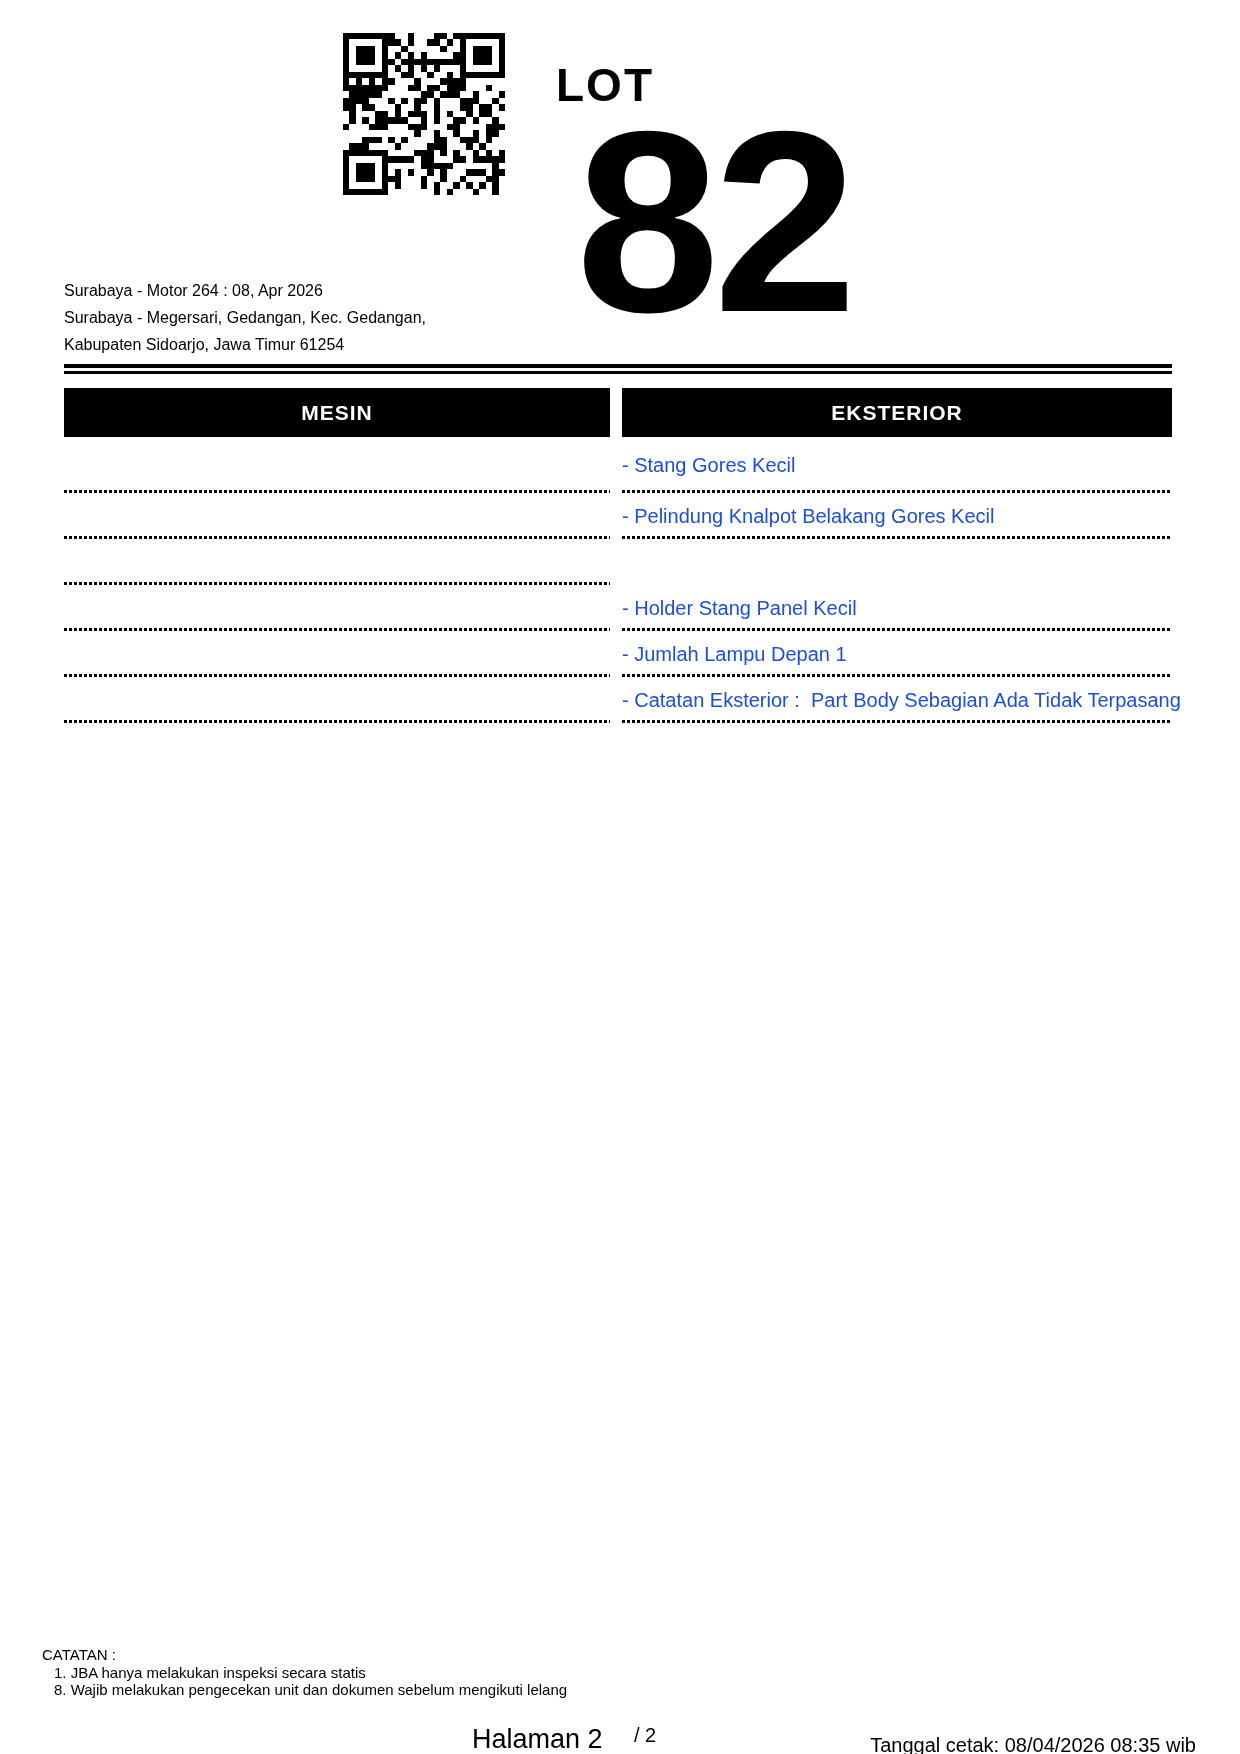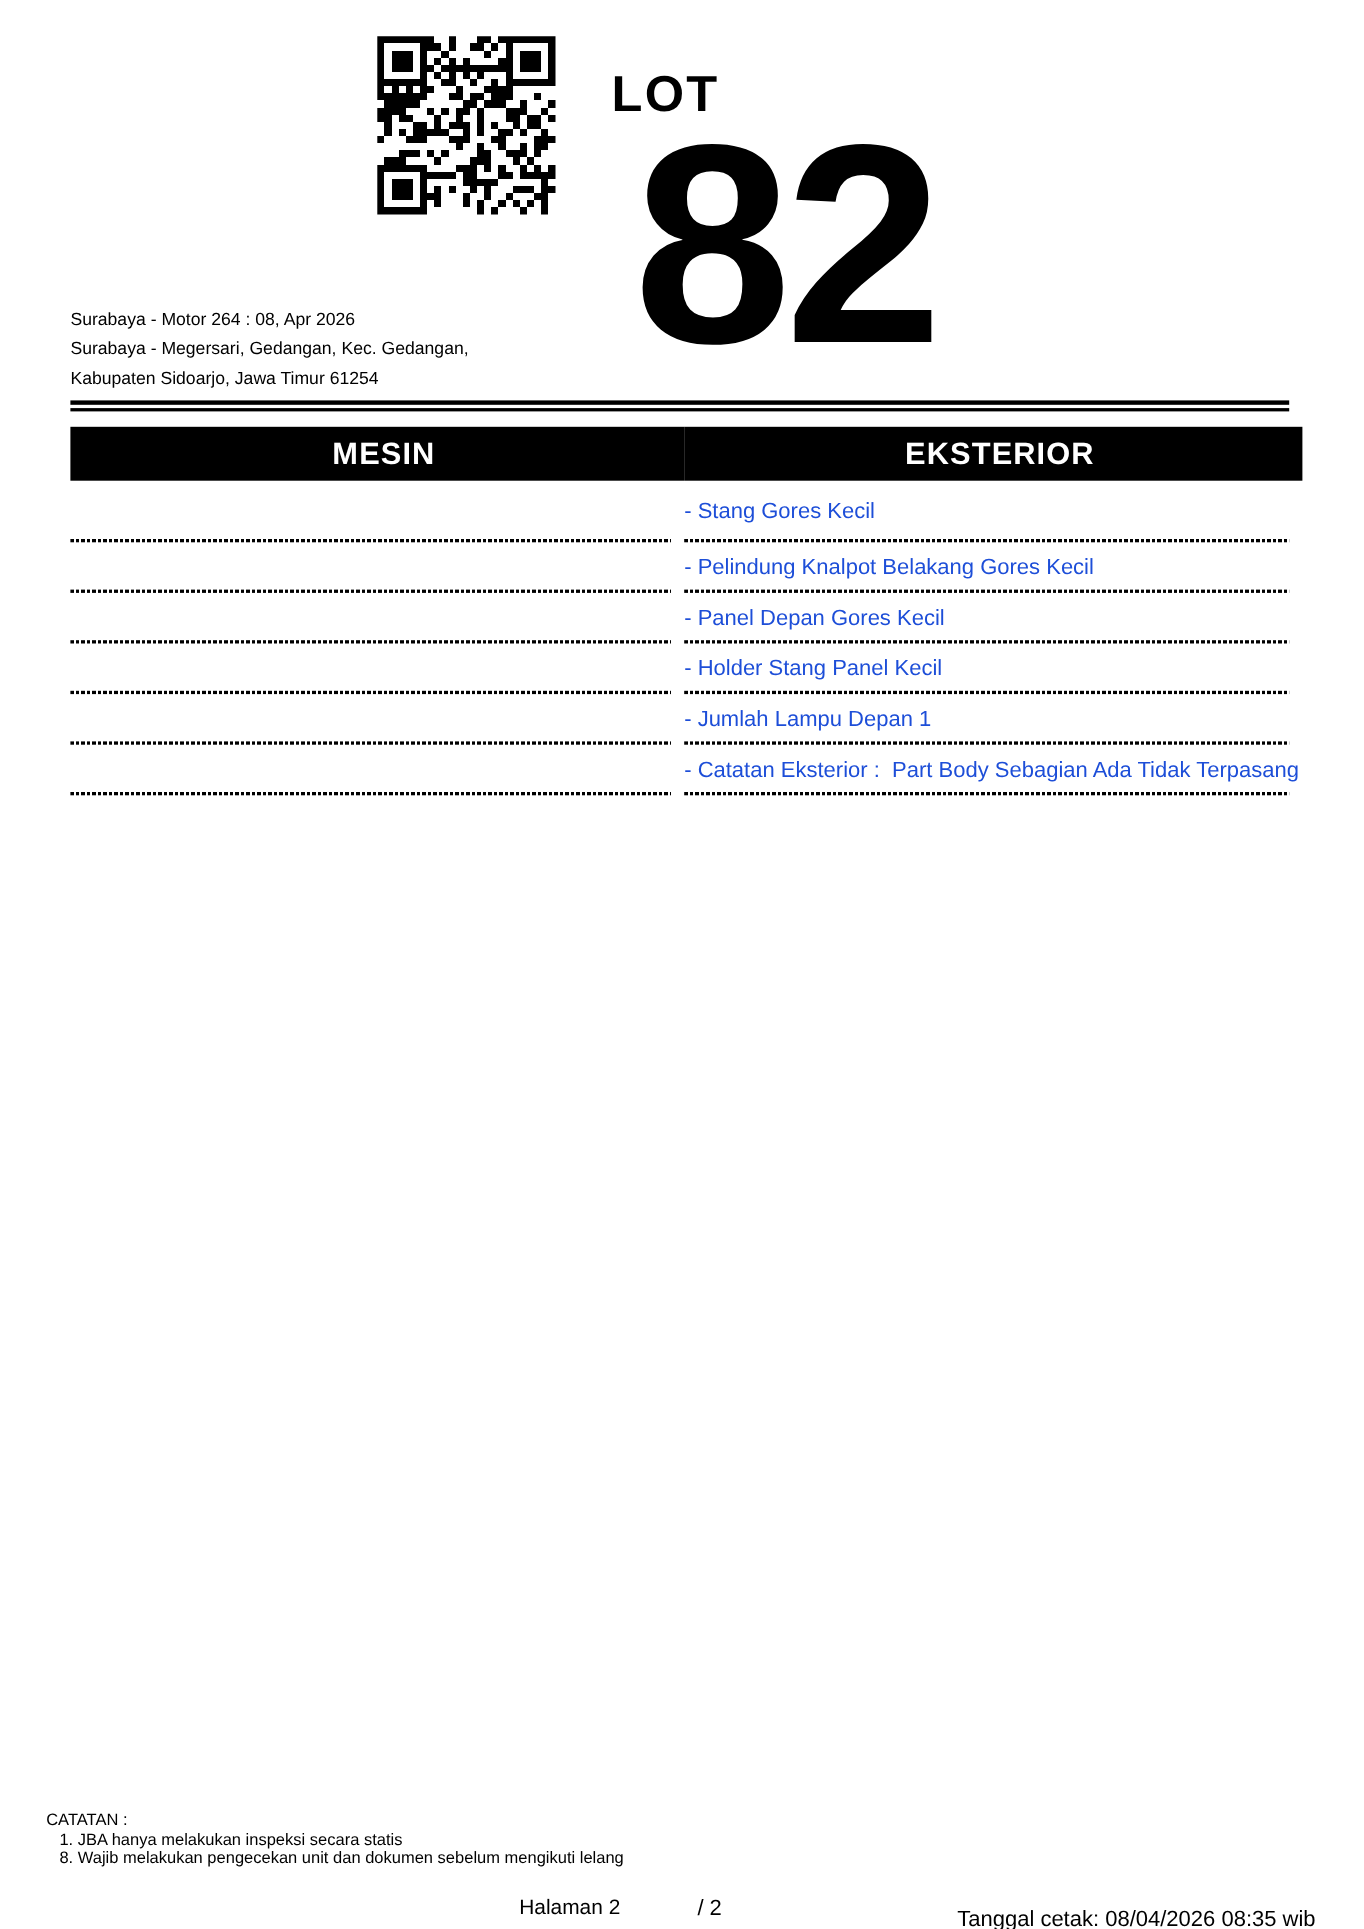--- a/index.html
+++ b/index.html
@@ -17,38 +17,38 @@
     line-height:0.85;letter-spacing:-6px;
   }
   .addr{position:absolute;left:64px;top:277px;font-size:16px;line-height:27px;}
   .rule-double{
     position:absolute;left:64px;top:364px;width:1108px;height:3px;
     border-top:4px solid #000;border-bottom:3px solid #000;
   }
   .th{
     position:absolute;top:388px;height:49px;background:#000;color:#fff;
     display:flex;align-items:center;justify-content:center;
-    font-size:28px;font-weight:bold;letter-spacing:1px;padding-left:12px;
+    font-size:21px;font-weight:bold;letter-spacing:1px;
   }
   .th-mesin{left:64px;width:546px;}
   .th-eks{left:622px;width:550px;}
   .rows{position:absolute;left:64px;top:438px;width:1108px;}
   .row{display:flex;gap:12px;height:46px;}
   .row.first{height:55px;}
   .cell{position:relative;display:flex;align-items:center;}
   .cell.left{width:546px;}
   .cell.right{width:550px;}
   .cell::after{
     content:"";position:absolute;left:0;right:0;bottom:0;height:3px;
     background:repeating-linear-gradient(90deg,#000 0 3px,transparent 3px 5px);
   }
   .item-text{font-size:20px;white-space:pre;color:#1d4ed8;}
   .notes{position:absolute;left:42px;top:1646px;font-size:15px;line-height:17.5px;}
   .notes .note-item{padding-left:12px;}
-  .page-num{position:absolute;left:472px;top:1724px;font-size:19px;}
+  .page-num{position:absolute;left:472px;top:1724px;font-size:27px;}
   .page-total{position:absolute;left:634px;top:1724px;font-size:20px;}
   .print-date{position:absolute;right:44px;top:1734px;font-size:20px;}
 </style>
 </head>
 <body>
 
 <div class="page">
 
   <div class="qr"><svg viewBox="0 0 25 25" width="100%" height="100%" shape-rendering="crispEdges" fill="#000">
         <rect x="0" y="0" width="1" height="1"></rect>
@@ -394,23 +394,20 @@
           <span class="item-text"></span>
         </div>
       <div class="cell right">
           <span class="item-text">- Pelindung Knalpot Belakang Gores Kecil</span>
         </div>
     </div>
     <div class="row">
       <div class="cell left">
           <span class="item-text"></span>
         </div>
-      <div class="cell right">
-          <span class="item-text">- Panel Depan Gores Kecil</span>
-        </div>
     </div>
     <div class="row">
       <div class="cell left">
           <span class="item-text"></span>
         </div>
       <div class="cell right">
           <span class="item-text">- Holder Stang Panel Kecil</span>
         </div>
     </div>
     <div class="row">

